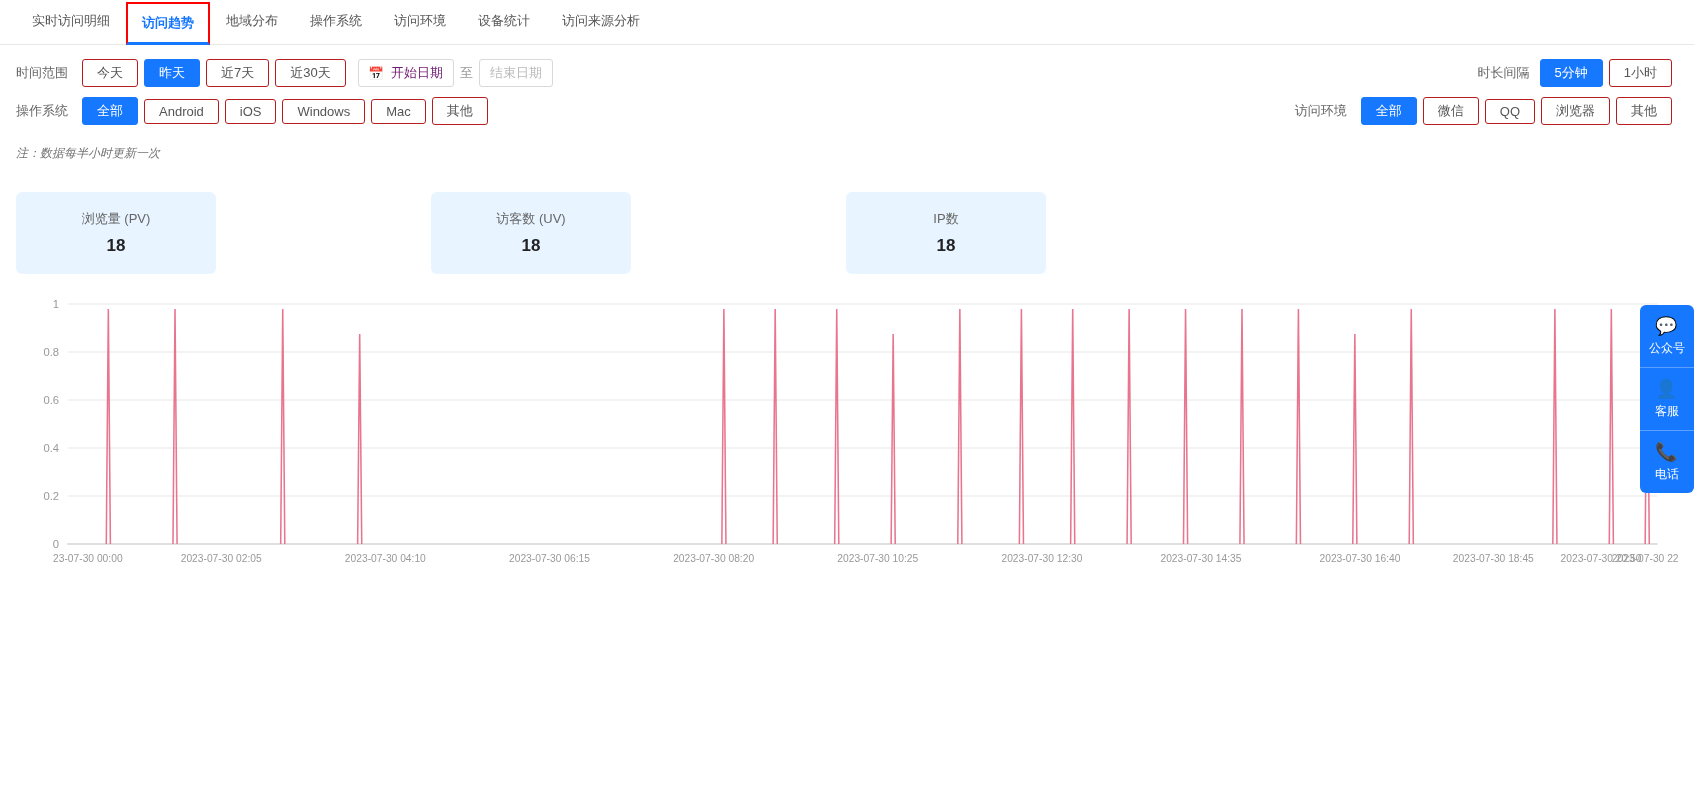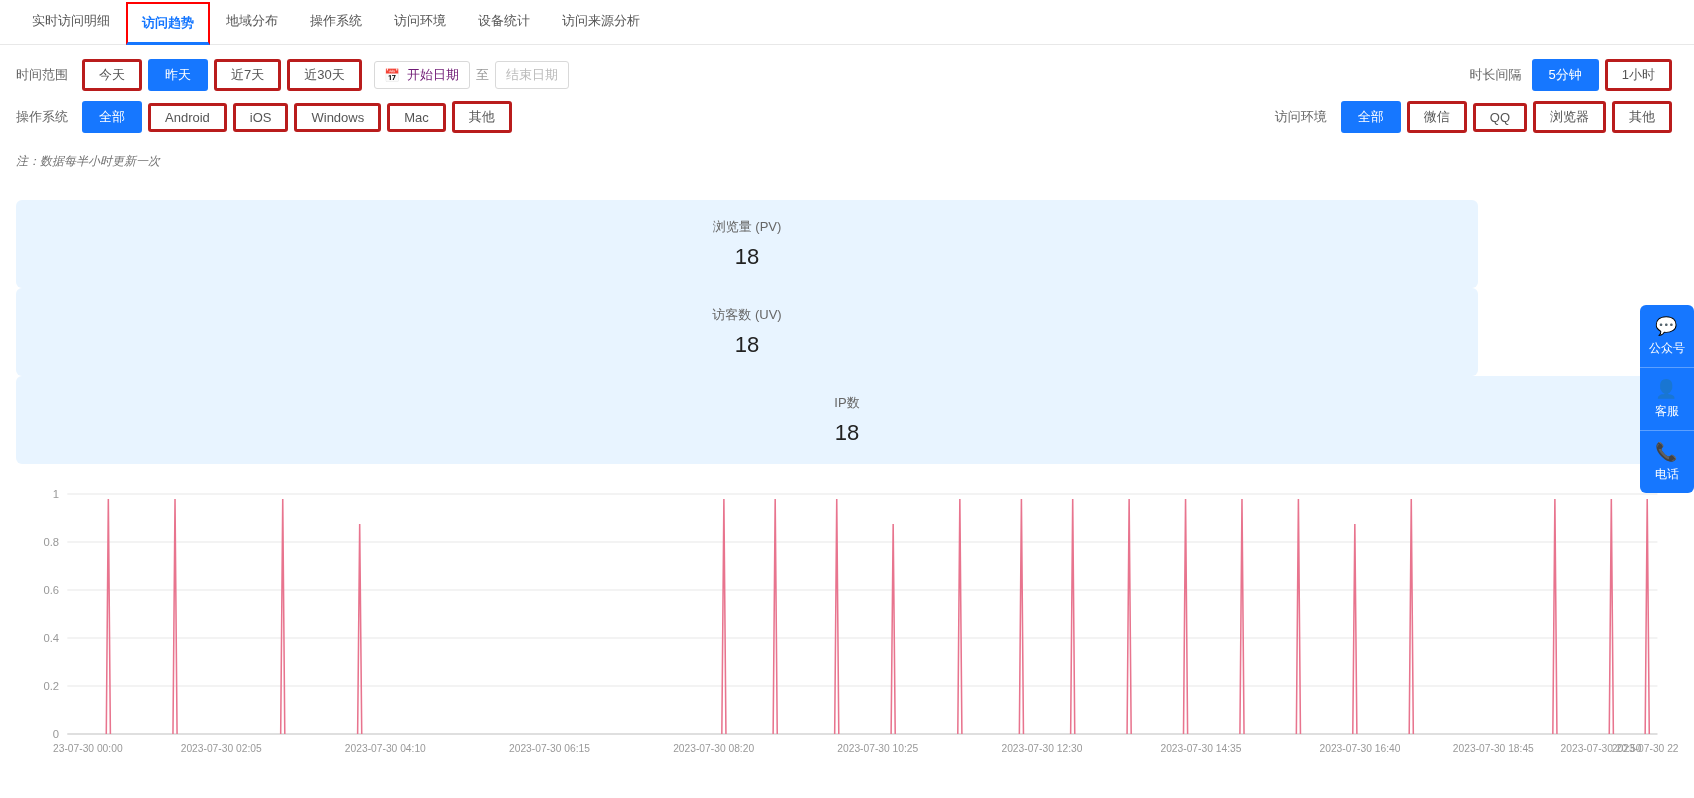--- a/index.html
+++ b/index.html
@@ -39,21 +39,21 @@
       margin-bottom: 10px;
     }
     .filter-label {
       color: #666;
       margin-right: 10px;
       font-size: 13px;
       min-width: 56px;
     }
     .filter-btn {
       padding: 4px 14px;
-      border: 3px solid #b91c1c;
+      border: 1px solid #b91c1c;
       background: #fff;
       border-radius: 3px;
       cursor: pointer;
       font-size: 13px;
       color: #555;
       margin-right: 6px;
     }
     .filter-btn.active {
       background: #1677ff;
       color: #fff;
@@ -89,43 +89,42 @@
 
     .note {
       padding: 2px 16px 10px;
       color: #737373;
       font-size: 12px;
       font-style: italic;
     }
 
     .stats-cards {
       display: flex;
-      gap: 0;
+      gap: 15px;
       padding: 20px 16px 10px;
       justify-content: flex-start;
-      flex-direction: column;
     }
     .stat-card {
       background: #e8f4ff;
       border-radius: 6px;
       padding: 18px 30px;
       text-align: center;
       min-width: 200px;
       margin-right: 200px;
     }
     .stat-card:last-child { margin-right: 0; }
     .stat-title {
       color: #666;
       font-size: 13px;
       margin-bottom: 8px;
     }
     .stat-value {
       color: #222;
-      font-size: 22px;
-      font-weight: normal;
+      font-size: 17px;
+      font-weight: bold;
     }
 
     .chart-container {
       padding: 10px 16px 10px;
       position: relative;
     }
     .chart-legend {
       display: flex;
       align-items: center;
       justify-content: center;

